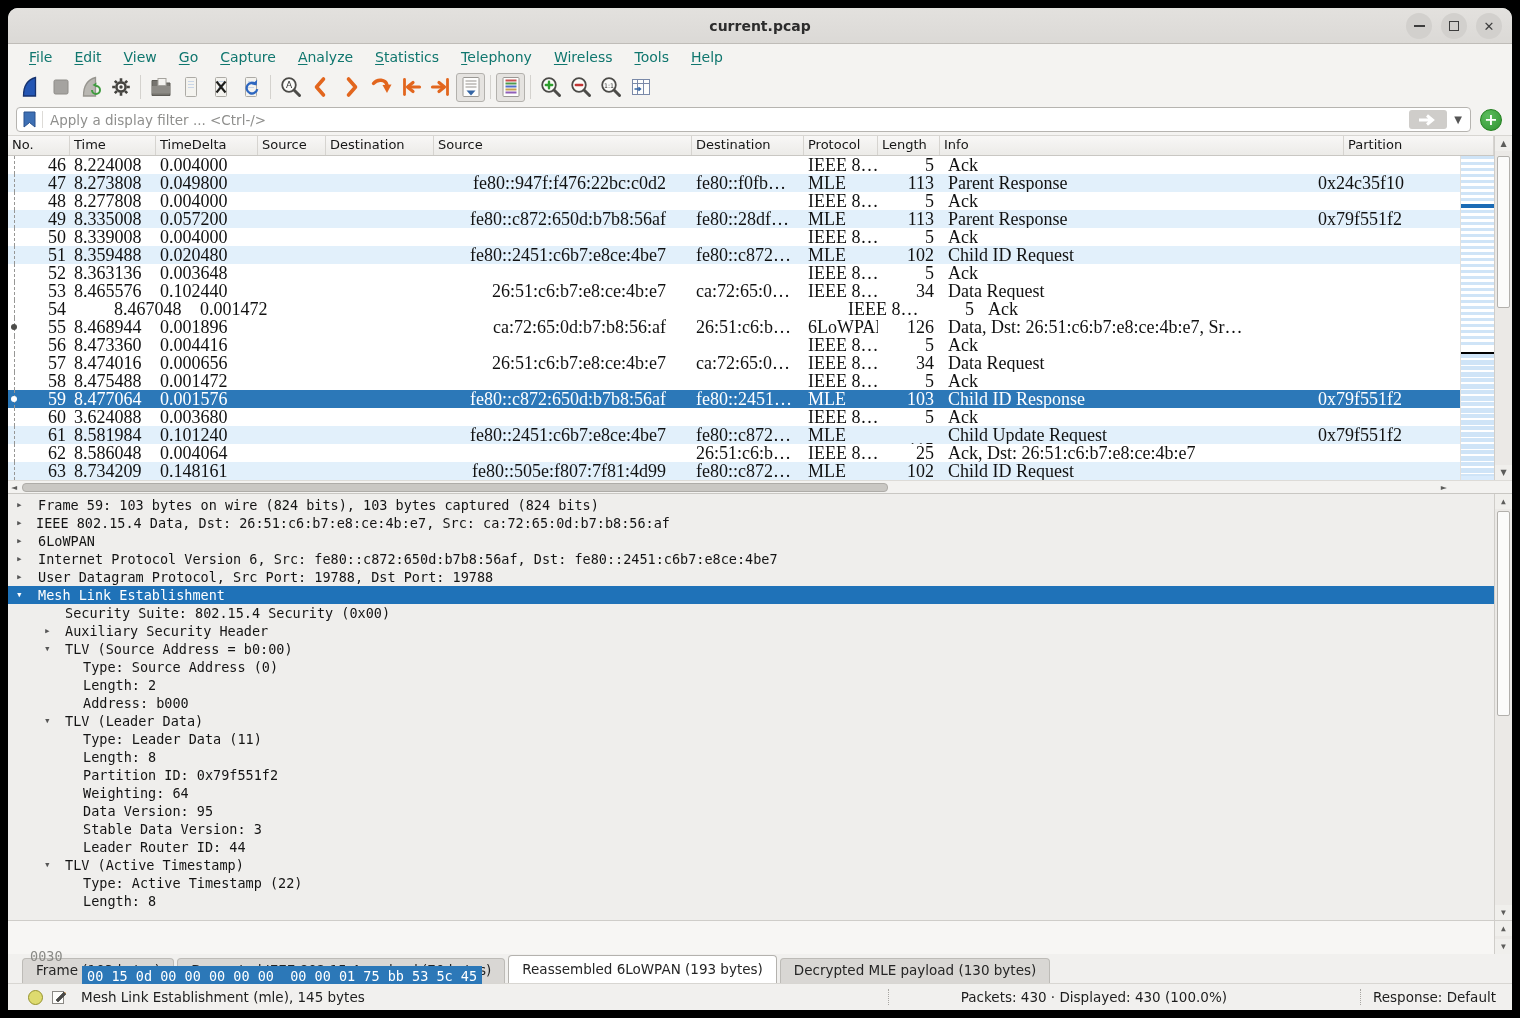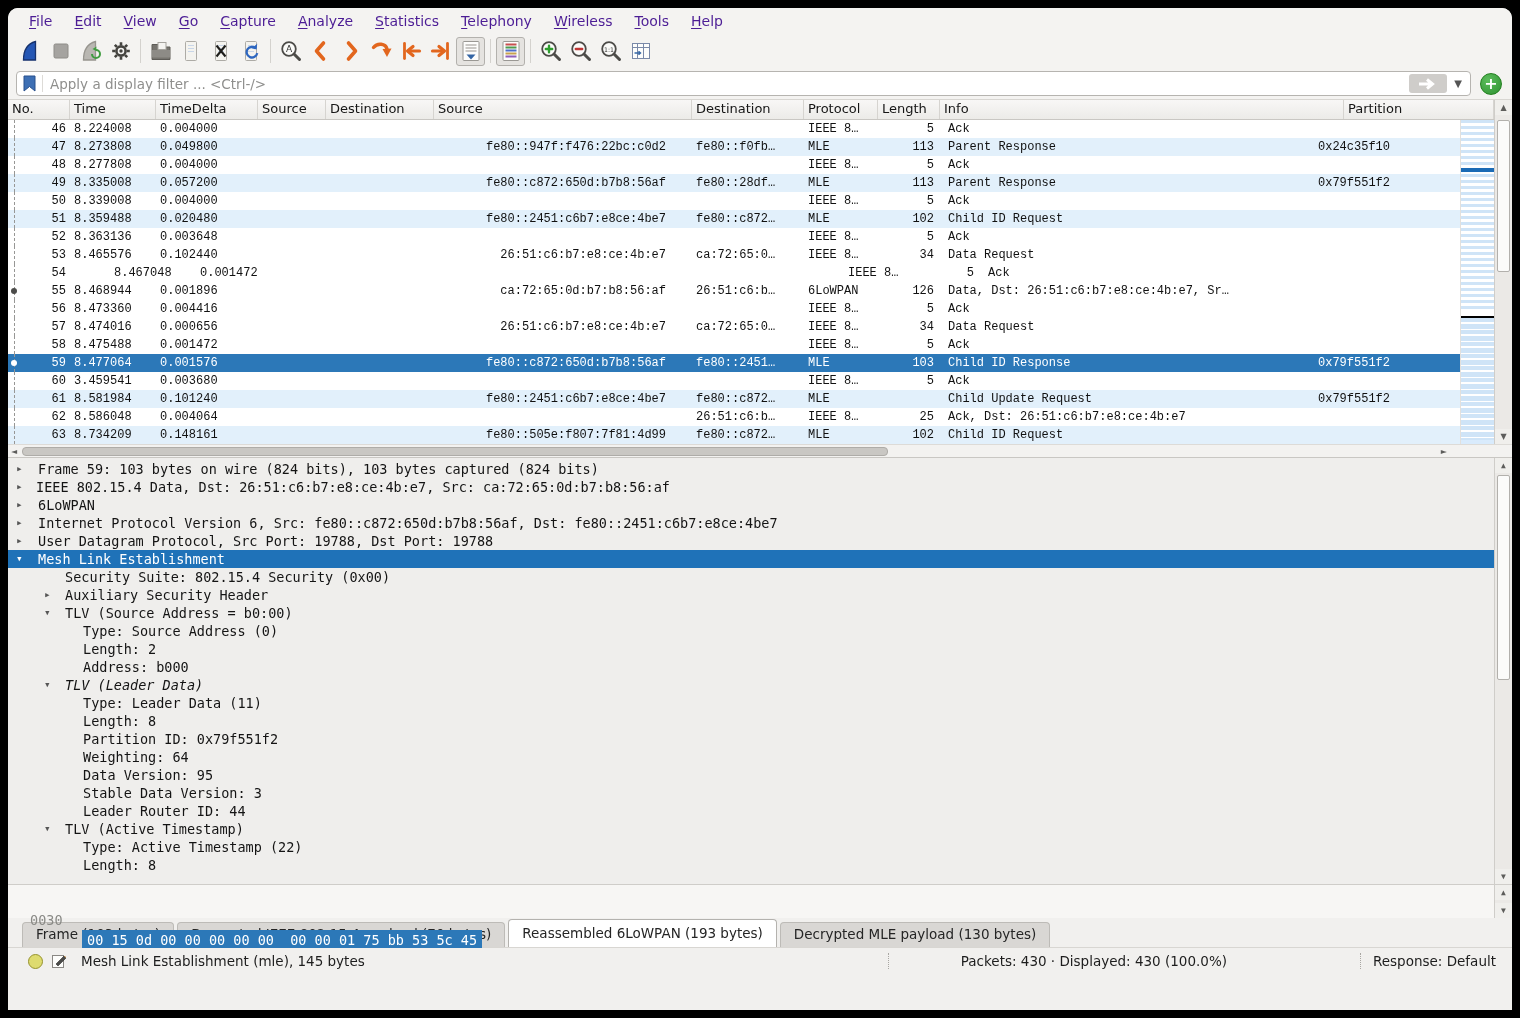--- a/index.html
+++ b/index.html
@@ -9,41 +9,41 @@
   
   .titlebar{height:36px;background:linear-gradient(#e3e1de,#dbd9d6);border-bottom:1px solid #bfbcb8;
     position:relative;display:flex;align-items:center;justify-content:center;}
   .title{font-weight:bold;font-size:14px;color:#2c2c2c;}
   .winbtns{position:absolute;right:10px;top:5px;display:flex;gap:9px;}
   .wbtn{width:26px;height:26px;border-radius:50%;background:#d2d0cd;display:flex;align-items:center;justify-content:center;color:#3d3d3d;font-size:13px;cursor:default;}
   .wbtn .min{display:block;width:11px;height:2px;background:#3d3d3d;}
   .wbtn .max{display:block;width:10px;height:10px;border:1.6px solid #3d3d3d;}
   
   .menubar{height:26px;background:#f4f3f1;display:flex;align-items:center;padding-left:10px;font-size:14px;}
-  .menu-item{padding:2px 11px;color:#4c1d95;}
+  .menu-item{padding:2px 11px;color:#0f766e;}
   .menu-item u{text-decoration:underline;text-underline-offset:2px;}
   
   .toolbar{height:34px;background:#f4f3f1;display:flex;align-items:center;padding-left:8px;gap:1px;}
   .tbtn{width:29px;height:29px;display:flex;align-items:center;justify-content:center;border:1px solid transparent;border-radius:3px;}
   .tbtn svg{width:24px;height:24px;}
   .tbtn.pressed{background:#e5e3e0;border-color:#b3b1ad;}
   .tsep{width:1px;height:24px;background:#d4d2ce;margin:0 4px;}
   
   .filterbar{height:32px;background:#f4f3f1;display:flex;align-items:center;padding:0 10px 0 8px;border-bottom:1px solid #d8d6d2;}
   .filter-input{flex:1;height:25px;background:#fff;border:1px solid #b6b4b0;border-radius:4px;display:flex;align-items:center;padding:0 5px 0 6px;}
   .fi-sep{width:1px;height:17px;background:#dddbd7;margin:0 7px 0 6px;}
   .placeholder{flex:1;color:#8f8f8d;font-size:13.5px;}
   .apply-pill{width:38px;height:19px;background:#cfcdca;border-radius:3px;display:flex;align-items:center;justify-content:center;margin-right:7px;}
   .caret{color:#555;font-size:10px;margin-right:3px;}
   .add-btn{width:22px;height:22px;margin-left:9px;border-radius:50%;background:radial-gradient(circle at 35% 30%,#5cbd5c,#2f9232);border:1px solid #23801f;color:#fff;font-size:16px;font-weight:bold;line-height:20px;text-align:center;}
   
   .packet-list{height:344px;display:grid;grid-template-columns:1fr 34px 18px;grid-template-rows:20px 324px;background:#fff;}
   .pl-header{grid-column:1/3;display:flex;background:linear-gradient(#f8f7f6,#ecebe8);border-bottom:1px solid #c9c7c3;font-size:13px;color:#161616;}
   .hcell{border-right:1px solid #d6d4d0;padding:1px 0 0 4px;overflow:hidden;white-space:nowrap;flex:0 0 auto;}
-  .pl-body{grid-column:1/2;overflow:hidden;font-family:Liberation Mono, monospace;font-size:12px;}
+  .pl-body{grid-column:1/2;overflow:hidden;font-family:Liberation Serif, serif;font-size:18px;}
   .prow{display:flex;height:18px;line-height:18px;white-space:nowrap;color:#111;}
   .prow.b{background:#e2f0fb;}
   .prow.s{background:#2c78b8;color:#fff;}
   .pcell{flex:0 0 auto;overflow:hidden;padding-left:4px;}
   .pcell.r{text-align:right;padding-left:0;}
   .gut{flex:0 0 14px;position:relative;padding:0!important;}
   .gut .dash{position:absolute;left:6px;top:0;bottom:0;border-left:1px dashed #979795;}
   .gut .dot{position:absolute;left:3px;top:6px;width:6px;height:6px;border-radius:50%;background:#4c4c4a;}
   .prow.s .gut .dot{background:#fff;}
   
@@ -80,20 +80,34 @@
   .sb-left-text{margin-left:14px;}
   .sb-mid{position:absolute;left:72.2%;transform:translateX(-50%);}
   .sb-right{position:absolute;right:16px;}
   .sb-dotsep{position:absolute;top:5px;height:16px;border-left:1px dotted #a8a6a2;}
 </style>
 </head>
 <body>
 
 <div class="window">
 
+  <div class="titlebar">
+    <div class="title">current.pcap</div>
+    <div class="winbtns">
+      <div class="wbtn">
+          <span class="min"></span>
+        </div>
+      <div class="wbtn">
+          <span class="max"></span>
+        </div>
+      <div class="wbtn">
+          <span>✕</span>
+        </div>
+    </div>
+  </div>
 
   <div class="menubar" id="menubar">
       <div class="menu-item"><u>F</u>ile</div>
       <div class="menu-item"><u>E</u>dit</div>
       <div class="menu-item"><u>V</u>iew</div>
       <div class="menu-item"><u>G</u>o</div>
       <div class="menu-item"><u>C</u>apture</div>
       <div class="menu-item"><u>A</u>nalyze</div>
       <div class="menu-item"><u>S</u>tatistics</div>
       <div class="menu-item"><u>T</u>elephony</div>
@@ -503,21 +517,21 @@
           <div class="pcell" style="width: 74px;">MLE</div>
           <div class="pcell r" style="width: 62px; padding-right: 6px;">103</div>
           <div class="pcell" style="width: 368px; flex: 1 1 auto; padding-left: 8px;">Child ID Response</div>
           <div class="pcell" style="width: 150px; padding-left: 8px;">0x79f551f2</div>
         </div>
         <div class="prow w">
           <div class="pcell gut">
             <i class="dash"></i>
           </div>
           <div class="pcell r" style="width: 48px; padding-right: 4px;">60</div>
-          <div class="pcell" style="width: 86px;">3.459541</div>
+          <div class="pcell" style="width: 86px;">3.624088</div>
           <div class="pcell" style="width: 102px;">0.003680</div>
           <div class="pcell" style="width: 68px;"></div>
           <div class="pcell" style="width: 108px;"></div>
           <div class="pcell r" style="width: 258px; padding-right: 26px;"></div>
           <div class="pcell" style="width: 112px;"></div>
           <div class="pcell" style="width: 74px;">IEEE 8…</div>
           <div class="pcell r" style="width: 62px; padding-right: 6px;">5</div>
           <div class="pcell" style="width: 368px; flex: 1 1 auto; padding-left: 8px;">Ack</div>
           <div class="pcell" style="width: 150px; padding-left: 8px;"></div>
         </div>
@@ -598,21 +612,21 @@
         <div class="drow"><span class="arr" style="left: 8px;">▸</span><span class="txt" style="margin-left: 30px;">6LoWPAN</span></div>
         <div class="drow"><span class="arr" style="left: 8px;">▸</span><span class="txt" style="margin-left: 30px;">Internet Protocol Version 6, Src: fe80::c872:650d:b7b8:56af, Dst: fe80::2451:c6b7:e8ce:4be7</span></div>
         <div class="drow"><span class="arr" style="left: 8px;">▸</span><span class="txt" style="margin-left: 30px;">User Datagram Protocol, Src Port: 19788, Dst Port: 19788</span></div>
         <div class="drow sel"><span class="arr" style="left: 8px;">▾</span><span class="txt" style="margin-left: 30px;">Mesh Link Establishment</span></div>
         <div class="drow"><span class="txt" style="margin-left: 57px;">Security Suite: 802.15.4 Security (0x00)</span></div>
         <div class="drow"><span class="arr" style="left: 36px;">▸</span><span class="txt" style="margin-left: 57px;">Auxiliary Security Header</span></div>
         <div class="drow"><span class="arr" style="left: 36px;">▾</span><span class="txt" style="margin-left: 57px;">TLV (Source Address = b0:00)</span></div>
         <div class="drow"><span class="txt" style="margin-left: 75px;">Type: Source Address (0)</span></div>
         <div class="drow"><span class="txt" style="margin-left: 75px;">Length: 2</span></div>
         <div class="drow"><span class="txt" style="margin-left: 75px;">Address: b000</span></div>
-        <div class="drow"><span class="arr" style="left: 36px;">▾</span><span class="txt" style="margin-left: 57px; font-style: italic;">TLV (Leader Data)</span></div>
+        <div class="drow"><span class="arr" style="left: 36px;">▾</span><span class="txt" style="margin-left: 57px;">TLV (Leader Data)</span></div>
         <div class="drow"><span class="txt" style="margin-left: 75px;">Type: Leader Data (11)</span></div>
         <div class="drow"><span class="txt" style="margin-left: 75px;">Length: 8</span></div>
         <div class="drow"><span class="txt" style="margin-left: 75px;">Partition ID: 0x79f551f2</span></div>
         <div class="drow"><span class="txt" style="margin-left: 75px;">Weighting: 64</span></div>
         <div class="drow"><span class="txt" style="margin-left: 75px;">Data Version: 95</span></div>
         <div class="drow"><span class="txt" style="margin-left: 75px;">Stable Data Version: 3</span></div>
         <div class="drow"><span class="txt" style="margin-left: 75px;">Leader Router ID: 44</span></div>
         <div class="drow"><span class="arr" style="left: 36px;">▾</span><span class="txt" style="margin-left: 57px;">TLV (Active Timestamp)</span></div>
         <div class="drow"><span class="txt" style="margin-left: 75px;">Type: Active Timestamp (22)</span></div>
         <div class="drow"><span class="txt" style="margin-left: 75px;">Length: 8</span></div>

